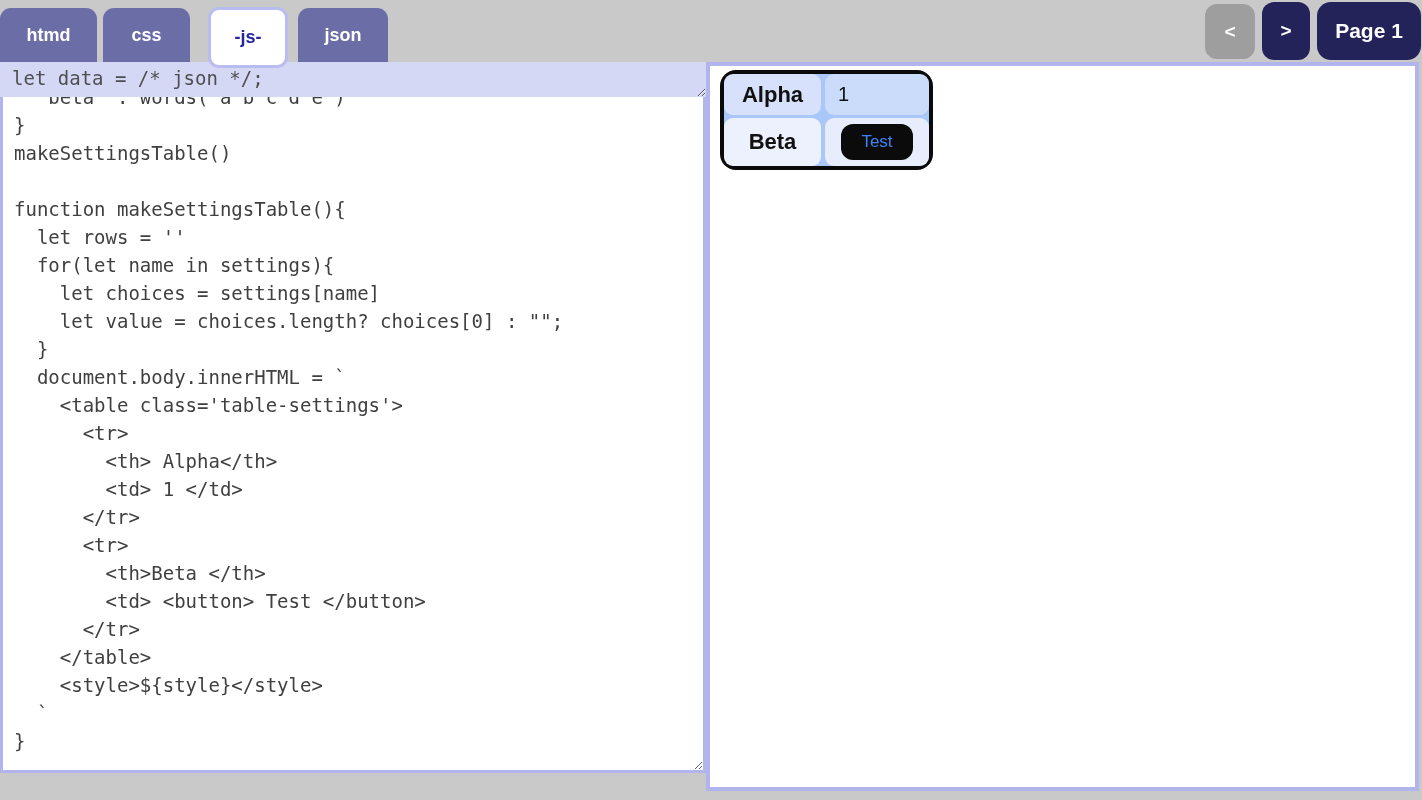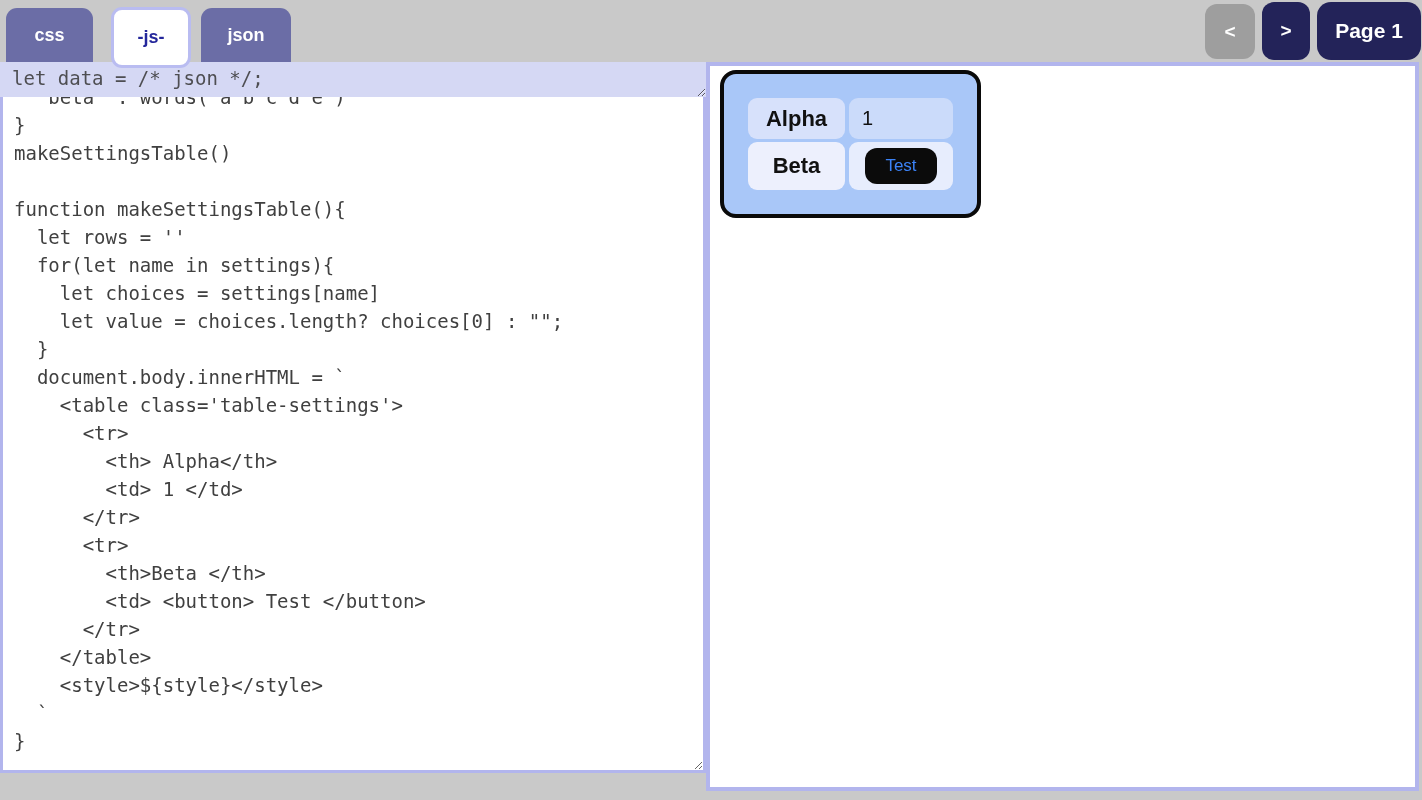--- a/index.html
+++ b/index.html
@@ -78,21 +78,21 @@
     width: 713px; height: 729px;
     background: #ffffff;
     border: 4px solid #b2b5ed;
   }
   .settings-box {
     display: inline-grid;
     grid-template-columns: 97px 104px;
     grid-template-rows: 41px 48px;
     gap: 3px 4px;
     margin: 4px 0 0 10px;
-    padding: 24px;
+    padding: 0;
     background: #a9c7f8;
     border: 4px solid #0a0a0a;
     border-radius: 16px;
   }
   .cell {
     border-radius: 9px;
     display: flex; align-items: center;
     color: #111111;
   }
   .cell.th { justify-content: center; font-weight: bold; font-size: 22px; }
@@ -107,20 +107,21 @@
     border-radius: 12px;
     padding: 8px 20px;
     font-family: "Liberation Sans", sans-serif; font-size: 17px;
   }
 </style>
 </head>
 <body>
 
 <div class="topbar">
   <div class="tabs">
+    <button class="tab t-htmd">htmd</button>
     <button class="tab t-css">css</button>
     <button class="tab t-js active">-js-</button>
     <button class="tab t-json">json</button>
   </div>
   <div class="pager">
     <button class="pbtn prev">&lt;</button>
     <button class="pbtn next">&gt;</button>
     <button class="pbtn page">Page 1</button>
   </div>
 </div>

